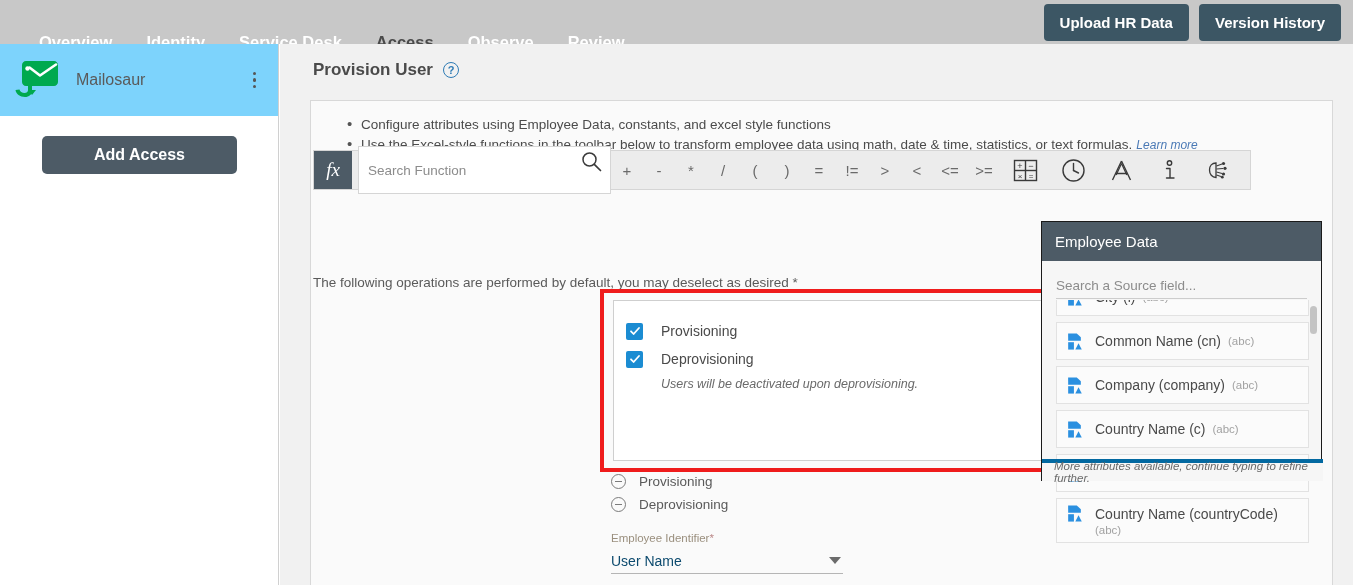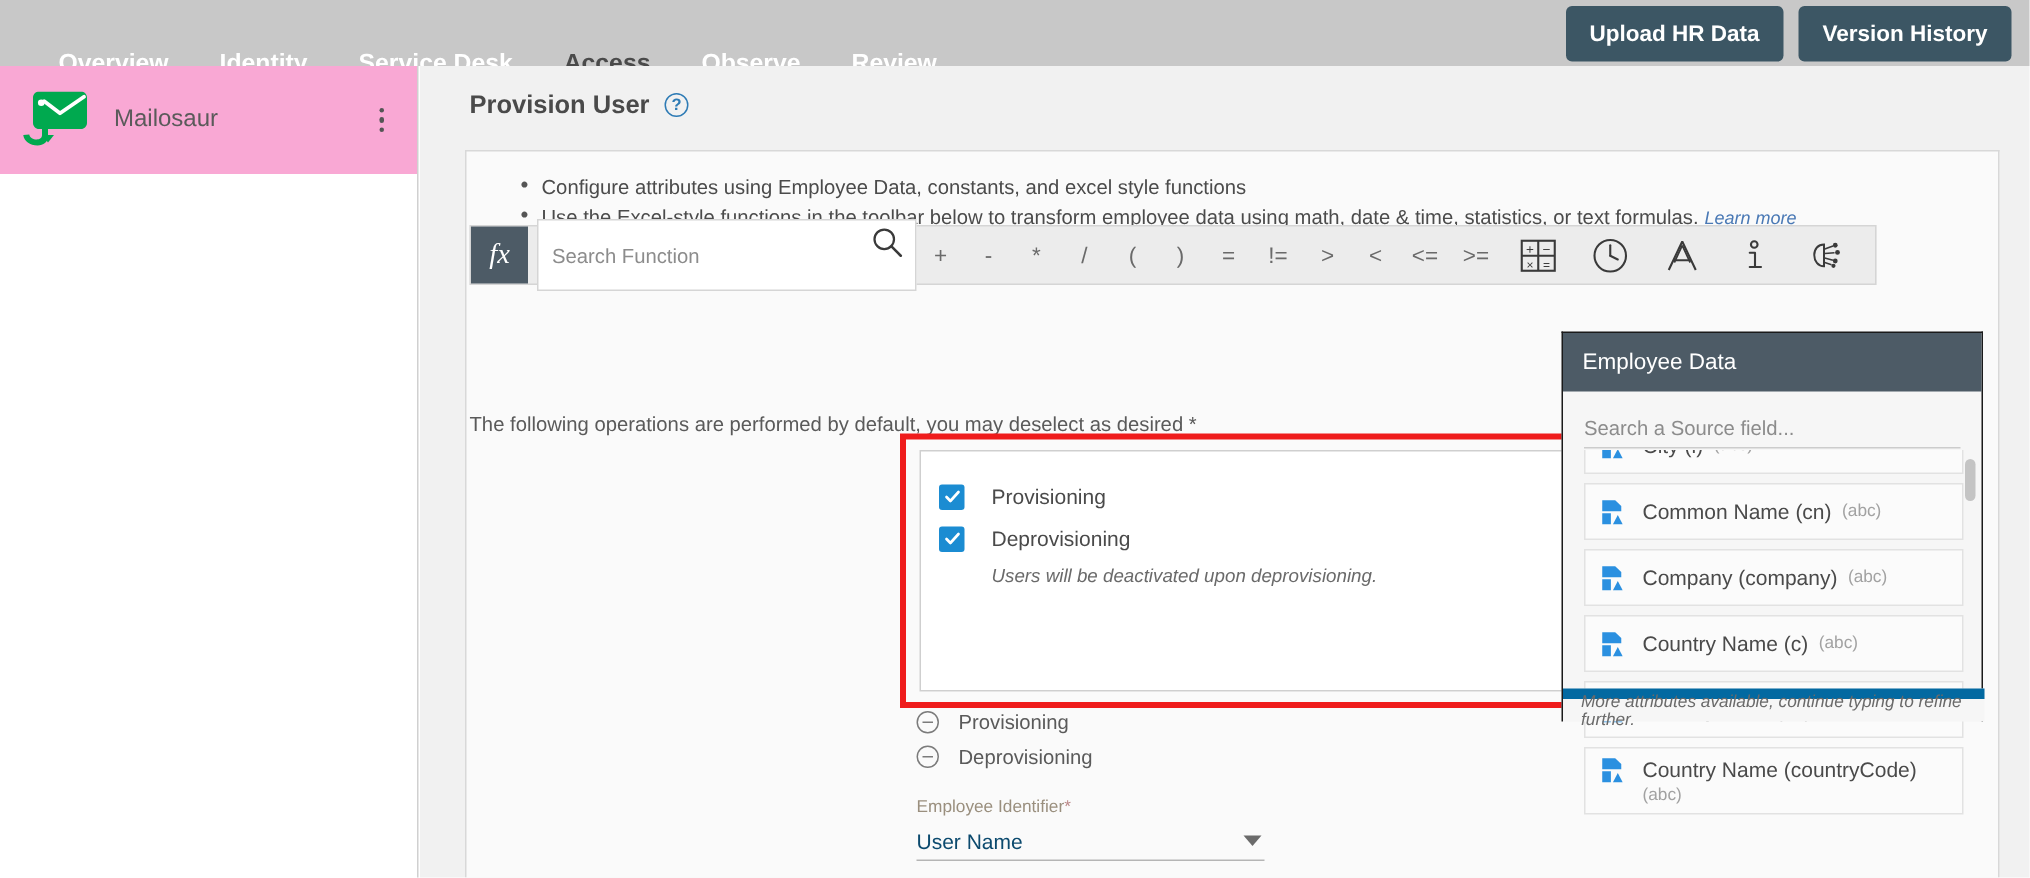--- a/index.html
+++ b/index.html
@@ -53,21 +53,21 @@
 
   
   .sidebar {
     position: absolute; left: 0; top: 44px;
     width: 279px; height: 541px;
     background: #ffffff;
     border-right: 1px solid #d0d0d0;
   }
   .tenant-row {
     height: 72px;
-    background: #f9a8d4;
+    background: #7dd3fc;
     display: flex; align-items: center;
     padding: 0 16px 0 14px;
     cursor: pointer;
   }
   .tenant-logo { width: 46px; height: 38px; flex: 0 0 46px; }
   .tenant-name {
     margin-left: 16px;
     font-size: 16px; color: #5a5a5a;
     flex: 1;
   }
@@ -293,21 +293,21 @@
   }
   .emp-thumb {
     width: 7px; height: 28px;
     background: #c4c4c4; border-radius: 4px;
     cursor: pointer;
   }
   .emp-footer {
     position: absolute; left: 0; bottom: 0;
     width: 281px; height: 22px;
     background: #f6f6f6;
-    border-top: 7px solid #0369a1;
+    border-top: 4px solid #0369a1;
     font-size: 11.5px; font-style: italic; color: #6a6a6a;
     display: flex; align-items: center;
     padding-left: 12px;
   }
 </style>
 </head>
 <body>
 
 <div class="topnav">
   <div class="nav-items">
@@ -334,20 +334,23 @@
         <path fill="#00a94f" d="M14 29 L22 29 L18 34 Z"></path>
       </svg>
     </span>
     <span class="tenant-name">Mailosaur</span>
     <span class="kebab">
         <i></i>
         <i></i>
         <i></i>
       </span>
   </div>
+  <div class="add-access-wrap">
+    <button class="add-access-btn">Add Access</button>
+  </div>
 </div>
 
 <div class="main">
 
   <div class="page-title-row">
     <span class="page-title">Provision User</span>
     <span class="help-icon">?</span>
   </div>
 
   <div class="card">

